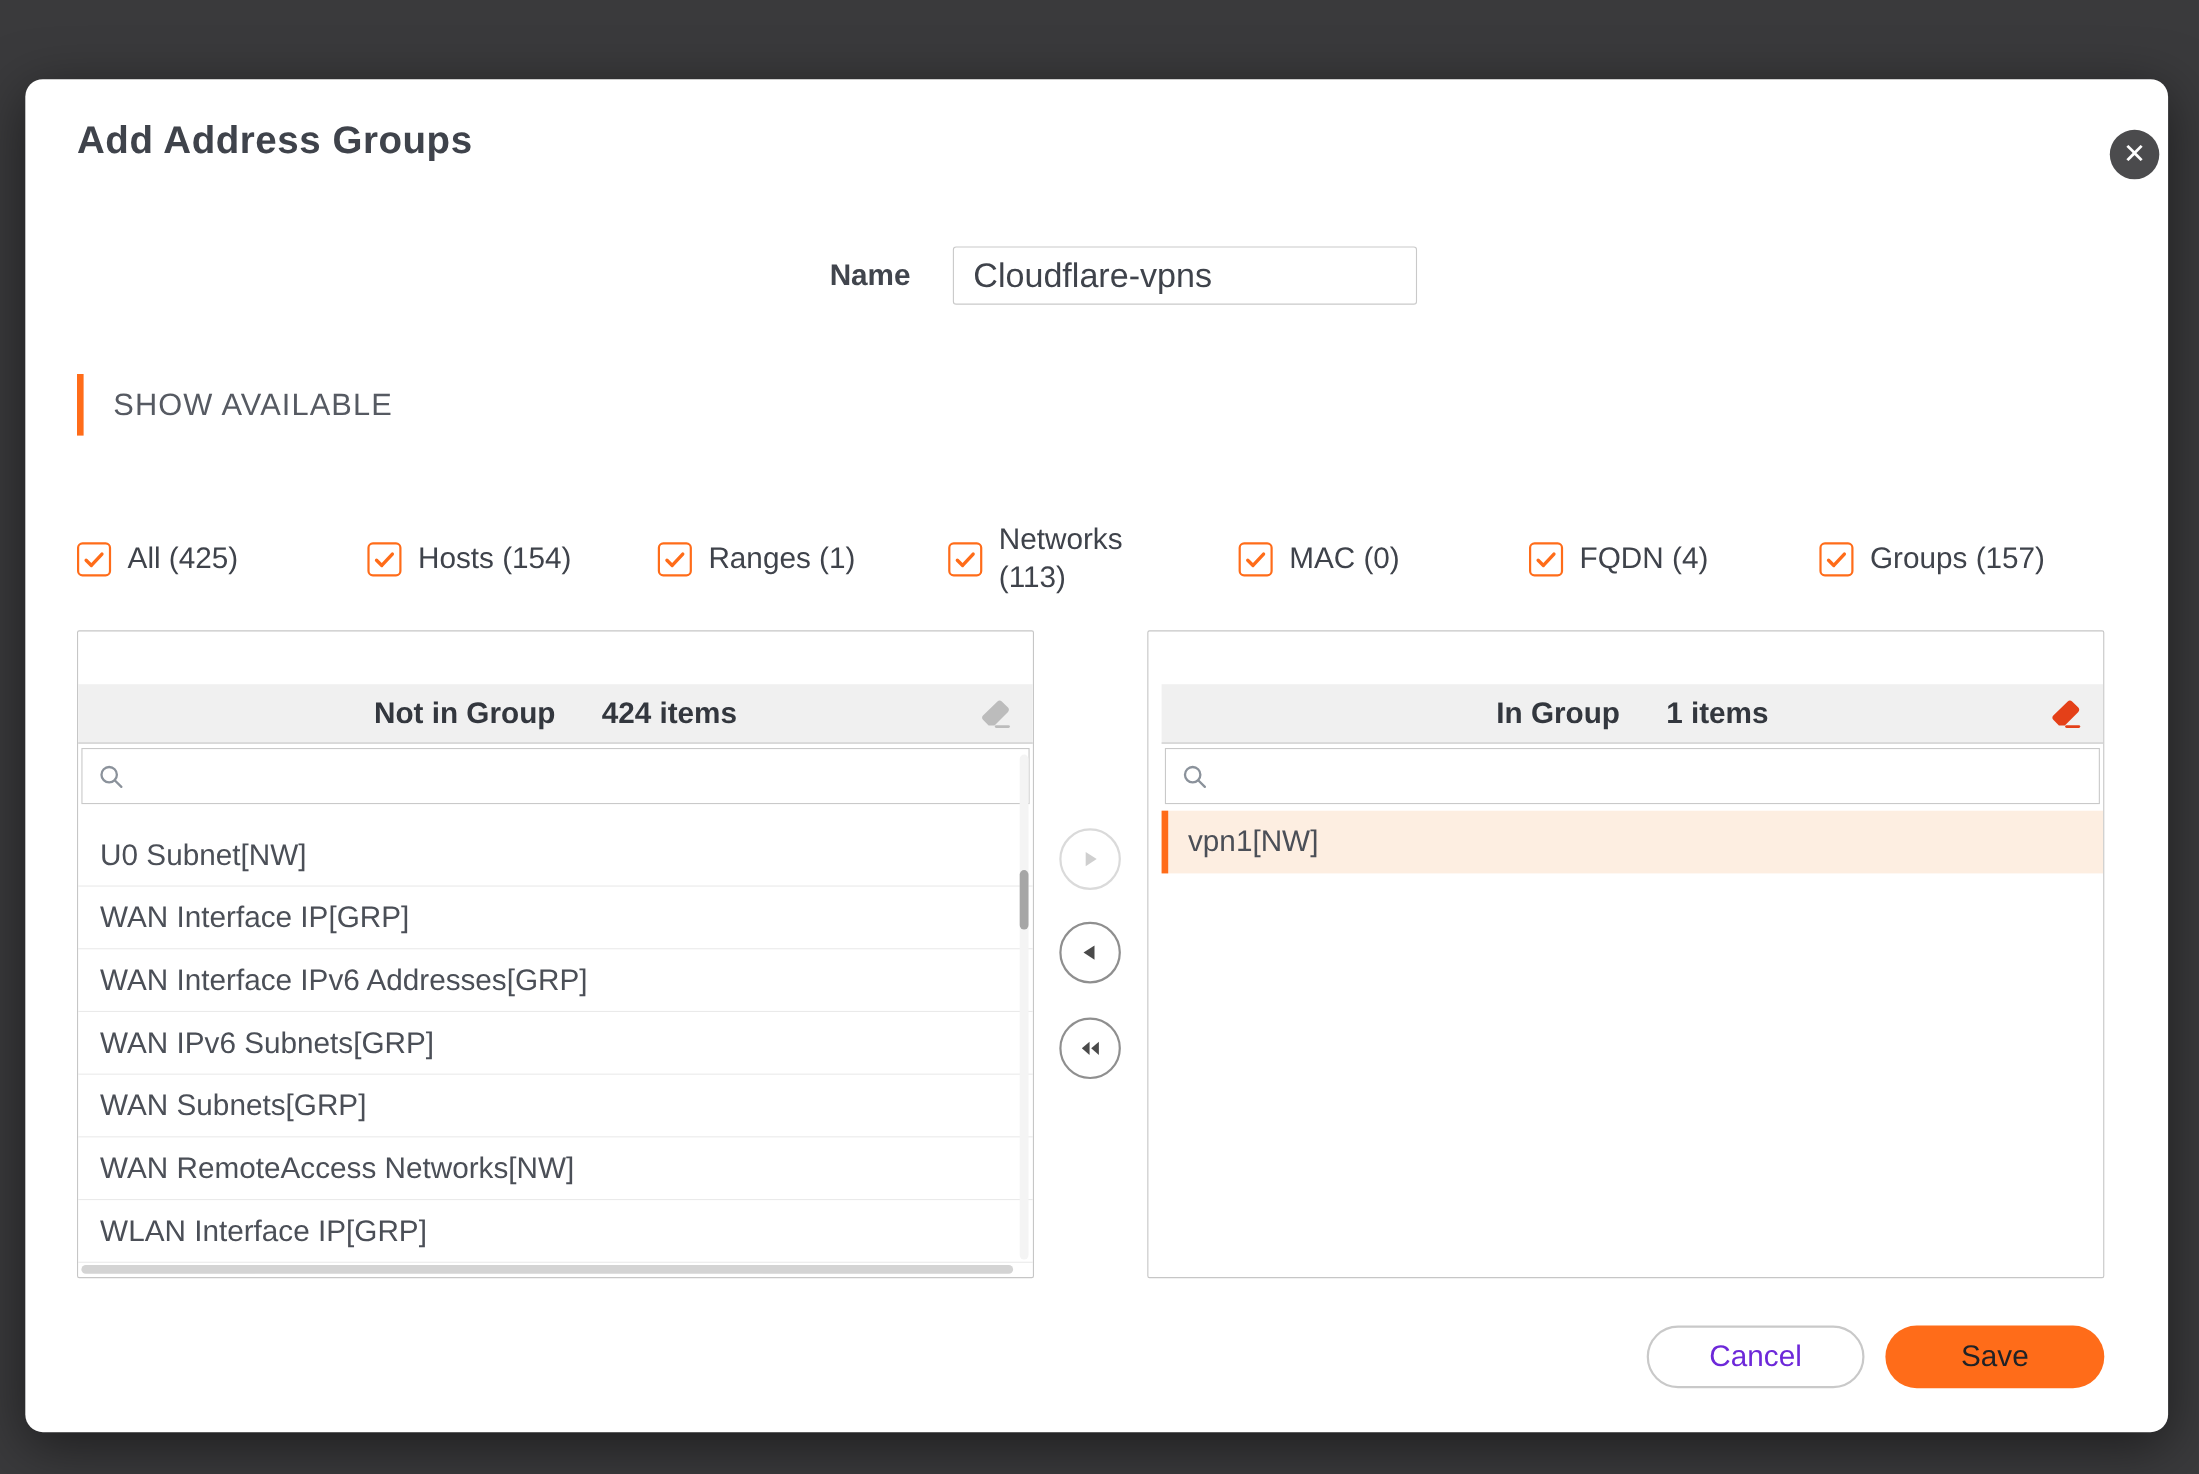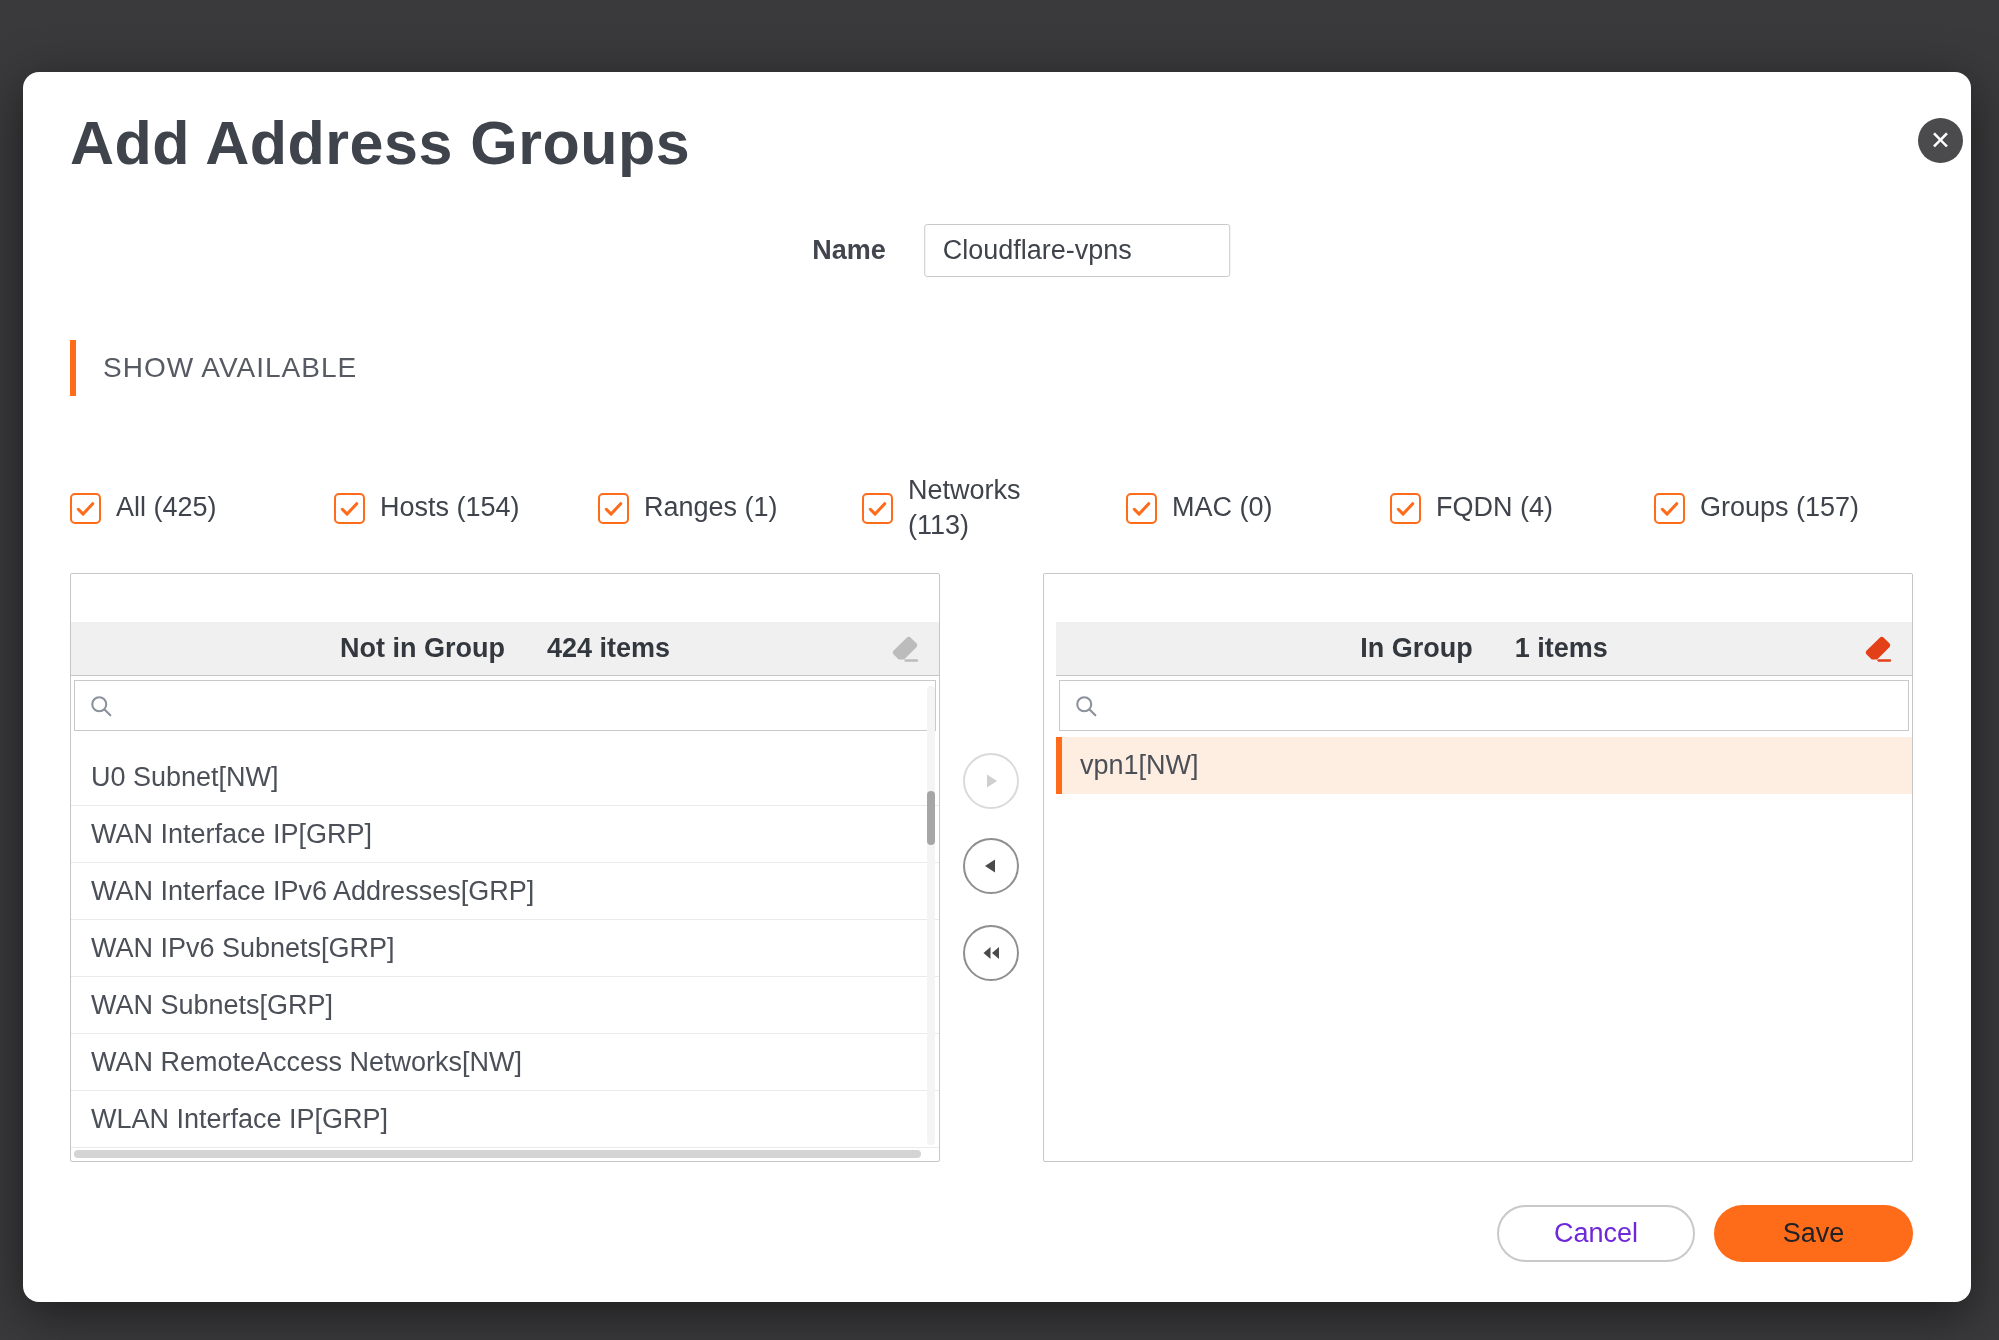--- a/index.html
+++ b/index.html
@@ -5,33 +5,33 @@
 <style>
   * { margin:0; padding:0; box-sizing:border-box; }
   html,body { width:1999px; height:1340px; }
   body { font-family:"Liberation Sans","DejaVu Sans",sans-serif; background:#3a3a3c; overflow:hidden; }
 
   .stage { position:relative; width:1999px; height:1340px; background:var(--overlay,#3a3a3c); }
 
   .modal { position:absolute; left:23px; top:72px; width:1948px; height:1230px;
            background:#fff; border-radius:16px; box-shadow:0 12px 50px rgba(0,0,0,.5); }
 
-  .dialog-title { position:absolute; left:47px; top:36px; font-size:61px; font-weight:600;
+  .dialog-title { position:absolute; left:47px; top:36px; font-size:35px; font-weight:600;
                   color:#3f434b; letter-spacing:.5px; }
 
   .close-btn { position:absolute; top:46px; right:8px; width:45px; height:45px; border-radius:50%;
                background:#4b4b4d; border:none; color:#fff; display:flex; align-items:center;
                justify-content:center; cursor:pointer; }
   .close-btn span { font-size:25px; line-height:1; }
 
   .name-row { position:absolute; top:152px; left:50%; transform:translateX(-50%); margin-left:24px;
               display:flex; align-items:center; gap:38px; }
   .name-row label { font-size:27px; font-weight:700; color:#41454d; }
-  .name-input { width:306px; height:53px; border:1px solid #c9c9c9; border-radius:3px;
-                font-size:27px; color:#3f434b; padding:0 18px; font-family:inherit; outline:none; }
+  .name-input { width:422px; height:53px; border:1px solid #c9c9c9; border-radius:3px;
+                font-size:31px; color:#3f434b; padding:0 18px; font-family:inherit; outline:none; }
 
   .section-head { position:absolute; left:47px; top:268px; display:flex; align-items:center; }
   .section-bar { width:6px; height:56px; background:var(--accent,#ff6c19); }
   .section-title { margin-left:27px; font-size:28px; color:#565a62; letter-spacing:1px; }
 
   .filters { position:absolute; left:47px; top:400px; display:flex; align-items:flex-start; }
   .filter { display:flex; align-items:center; gap:15px; width:264px; min-height:72px; cursor:pointer; }
   .filter:last-child { width:auto; }
   .checkbox { flex:0 0 31px; width:31px; height:31px; border:2px solid var(--accent,#ff6c19);
               border-radius:5px; background:#fff; display:flex; align-items:center; justify-content:center;

